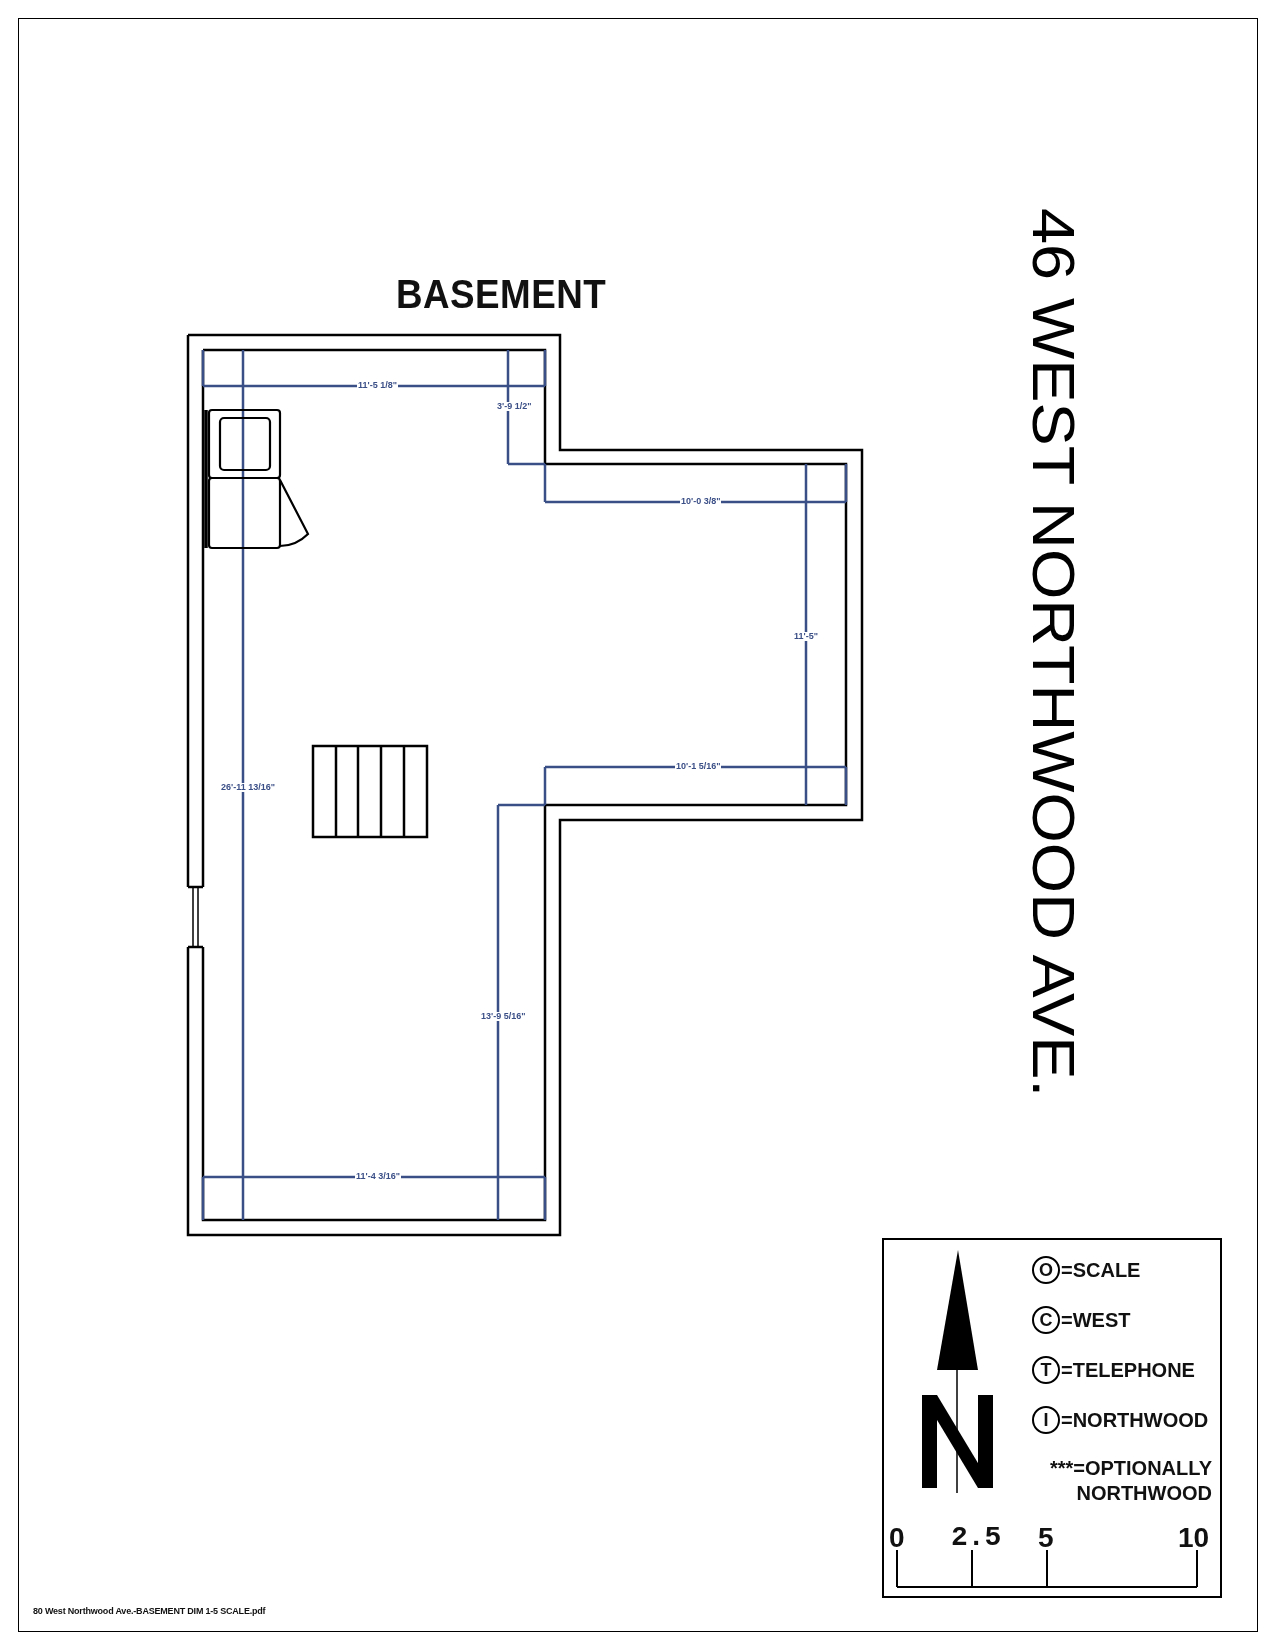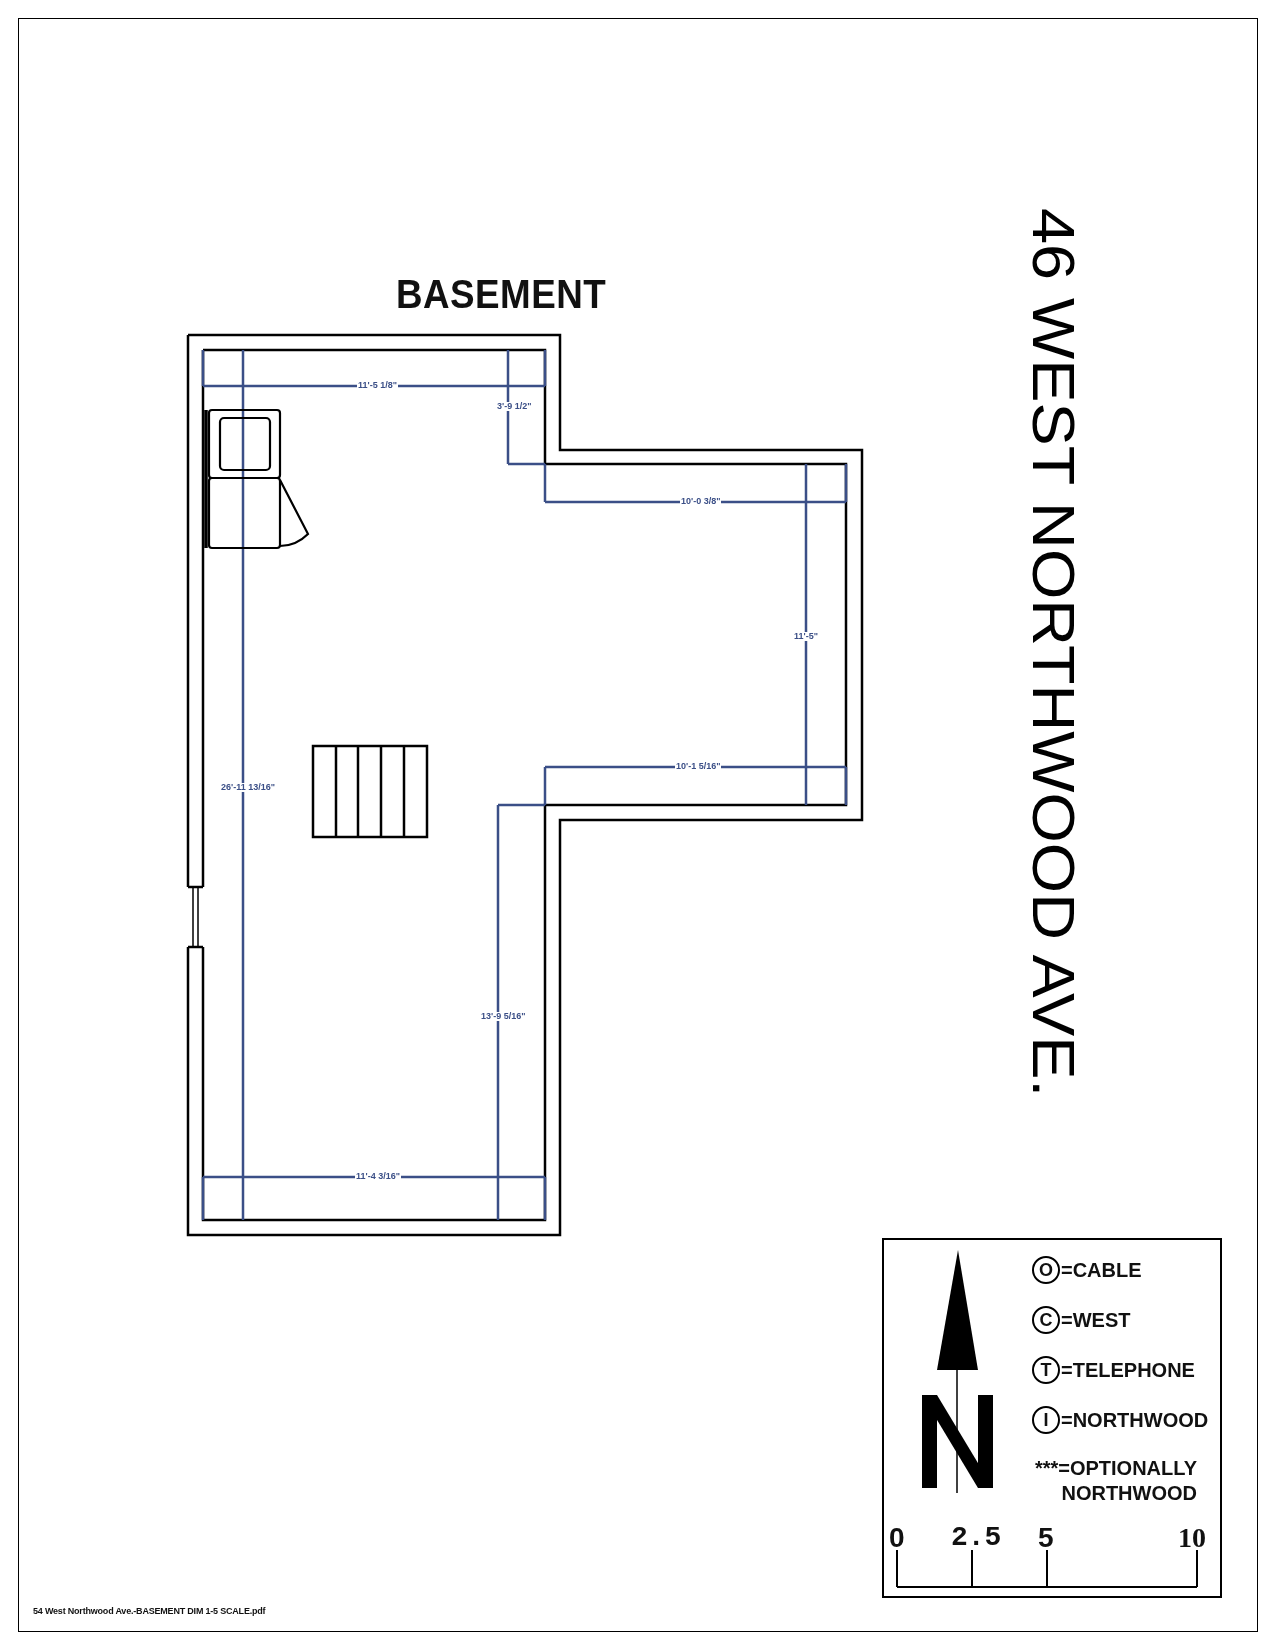--- a/index.html
+++ b/index.html
@@ -15,21 +15,21 @@
              transform: translateX(58px) rotate(90deg) scaleX(1.08); }
   .dim { position: absolute; font-size: 9px; font-weight: bold; color: #3b4f87;
          background: #fff; line-height: 9px; white-space: nowrap; padding: 0 1px; }
   .legend-box { position: absolute; left: 882px; top: 1238px; width: 340px; height: 360px;
                 border: 2.5px solid #000; box-sizing: border-box; }
   .legend-item { position: absolute; left: 148px; font-size: 20px; font-weight: bold; color: #111;
                  display: flex; align-items: center; white-space: nowrap; }
   .legend-circle { width: 28px; height: 28px; border: 2px solid #000; border-radius: 50%;
                    box-sizing: border-box; display: inline-flex; align-items: center; justify-content: center;
                    font-size: 18px; font-weight: bold; margin-right: 1px; }
-  .legend-note { position: absolute; right: 23px; font-size: 20px; font-weight: bold; color: #111;
+  .legend-note { position: absolute; right: 8px; font-size: 20px; font-weight: bold; color: #111;
                  text-align: right; line-height: 25px; }
   .scale-label { position: absolute; top: 1522px; font-size: 28px; font-weight: bold; color: #111; }
   .footer-file { position: absolute; left: 33px; top: 1606px; font-size: 9px; font-weight: bold;
                  color: #111; letter-spacing: -0.2px; }
 </style>
 </head>
 <body>
 
 <div class="page-frame"></div>
 
@@ -112,21 +112,21 @@
 <div class="dim" style="left:680px; top:497px;">10'-0 3/8"</div>
 <div class="dim" style="left:793px; top:632px;">11'-5"</div>
 <div class="dim" style="left:675px; top:762px;">10'-1 5/16"</div>
 <div class="dim" style="left:220px; top:783px;">26'-11 13/16"</div>
 <div class="dim" style="left:480px; top:1012px;">13'-9 5/16"</div>
 <div class="dim" style="left:355px; top:1172px;">11'-4 3/16"</div>
 
 <div class="legend-box">
   <div class="legend-item" style="top:16px;">
     <span class="legend-circle">O</span>
-    <span>=CABLE</span>
+    <span>=SCALE</span>
   </div>
   <div class="legend-item" style="top:66px;">
     <span class="legend-circle">C</span>
     <span>=WEST</span>
   </div>
   <div class="legend-item" style="top:116px;">
     <span class="legend-circle">T</span>
     <span>=TELEPHONE</span>
   </div>
   <div class="legend-item" style="top:166px;">
@@ -135,15 +135,15 @@
   </div>
   <div class="legend-note" style="top:216px;">
     <div>***=OPTIONALLY</div>
     <div>NORTHWOOD</div>
   </div>
 </div>
 
 <div class="scale-label" style="left:889px;">0</div>
 <div class="scale-label" style="left:951px;font-family:Liberation Mono, monospace;">2.5</div>
 <div class="scale-label" style="left:1038px;">5</div>
-<div class="scale-label" style="left:1178px;font-family:Liberation Serif, serif;">10</div>
+<div class="scale-label" style="left:1178px;">10</div>
 
-<div class="footer-file">54 West Northwood Ave.-BASEMENT DIM 1-5 SCALE.pdf</div>
+<div class="footer-file">80 West Northwood Ave.-BASEMENT DIM 1-5 SCALE.pdf</div>
 
 </body></html>

